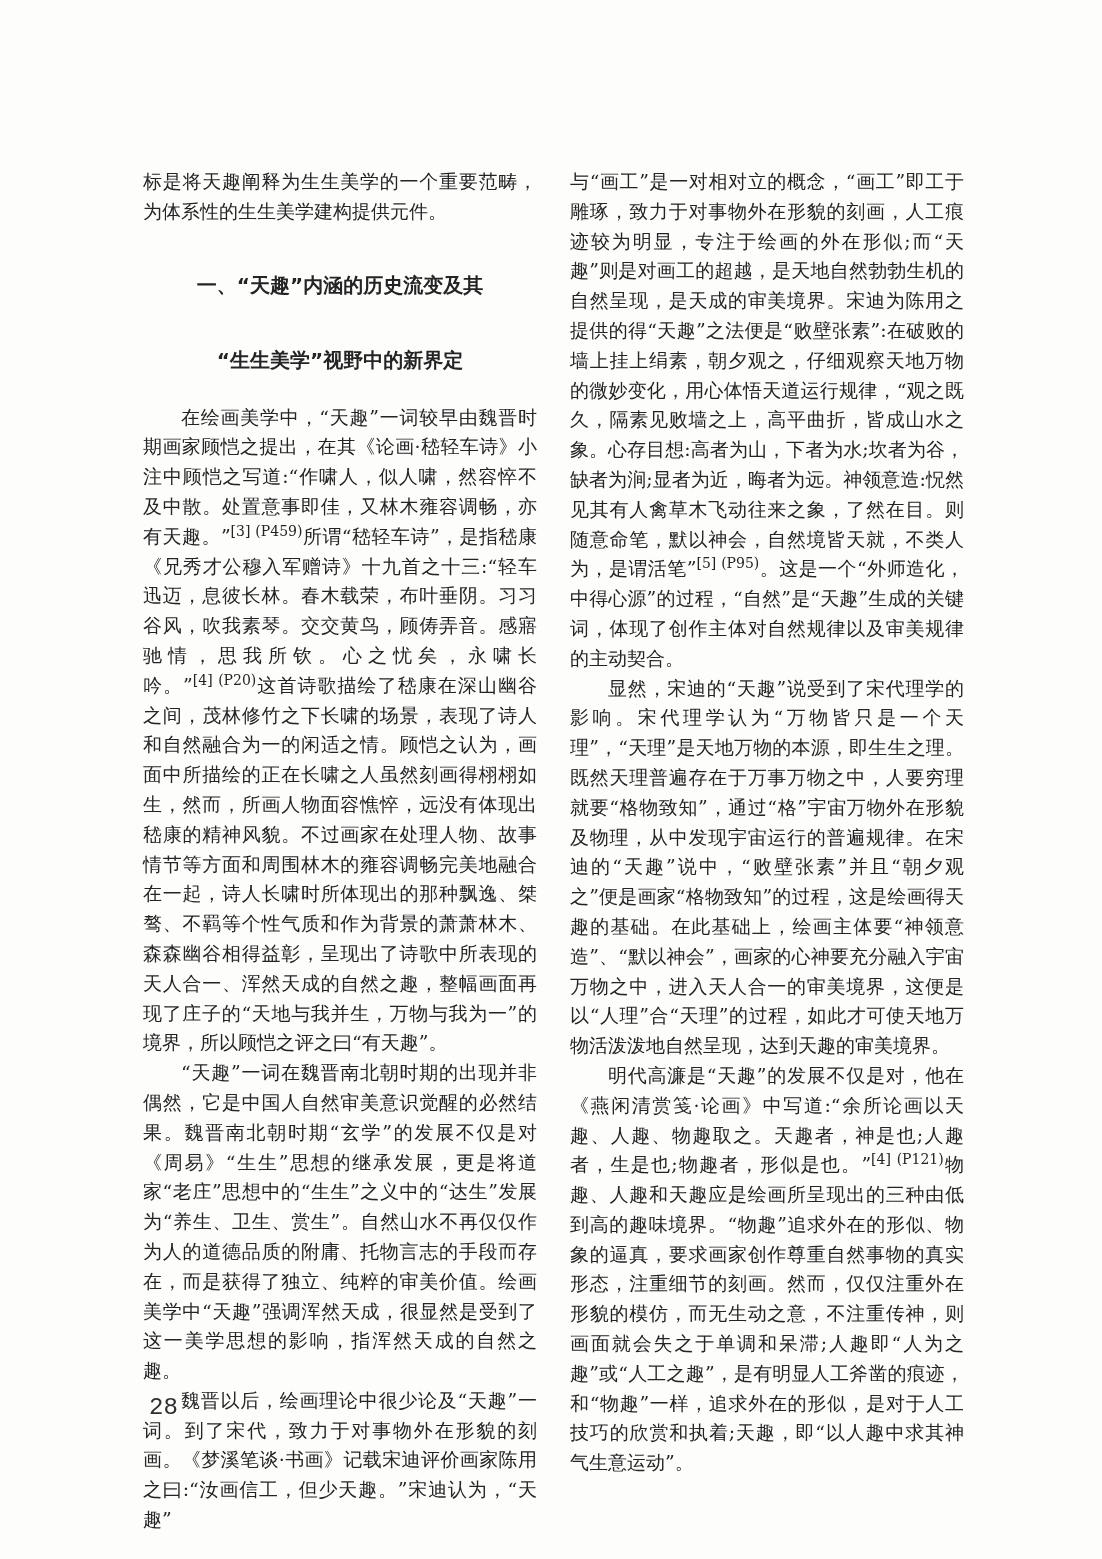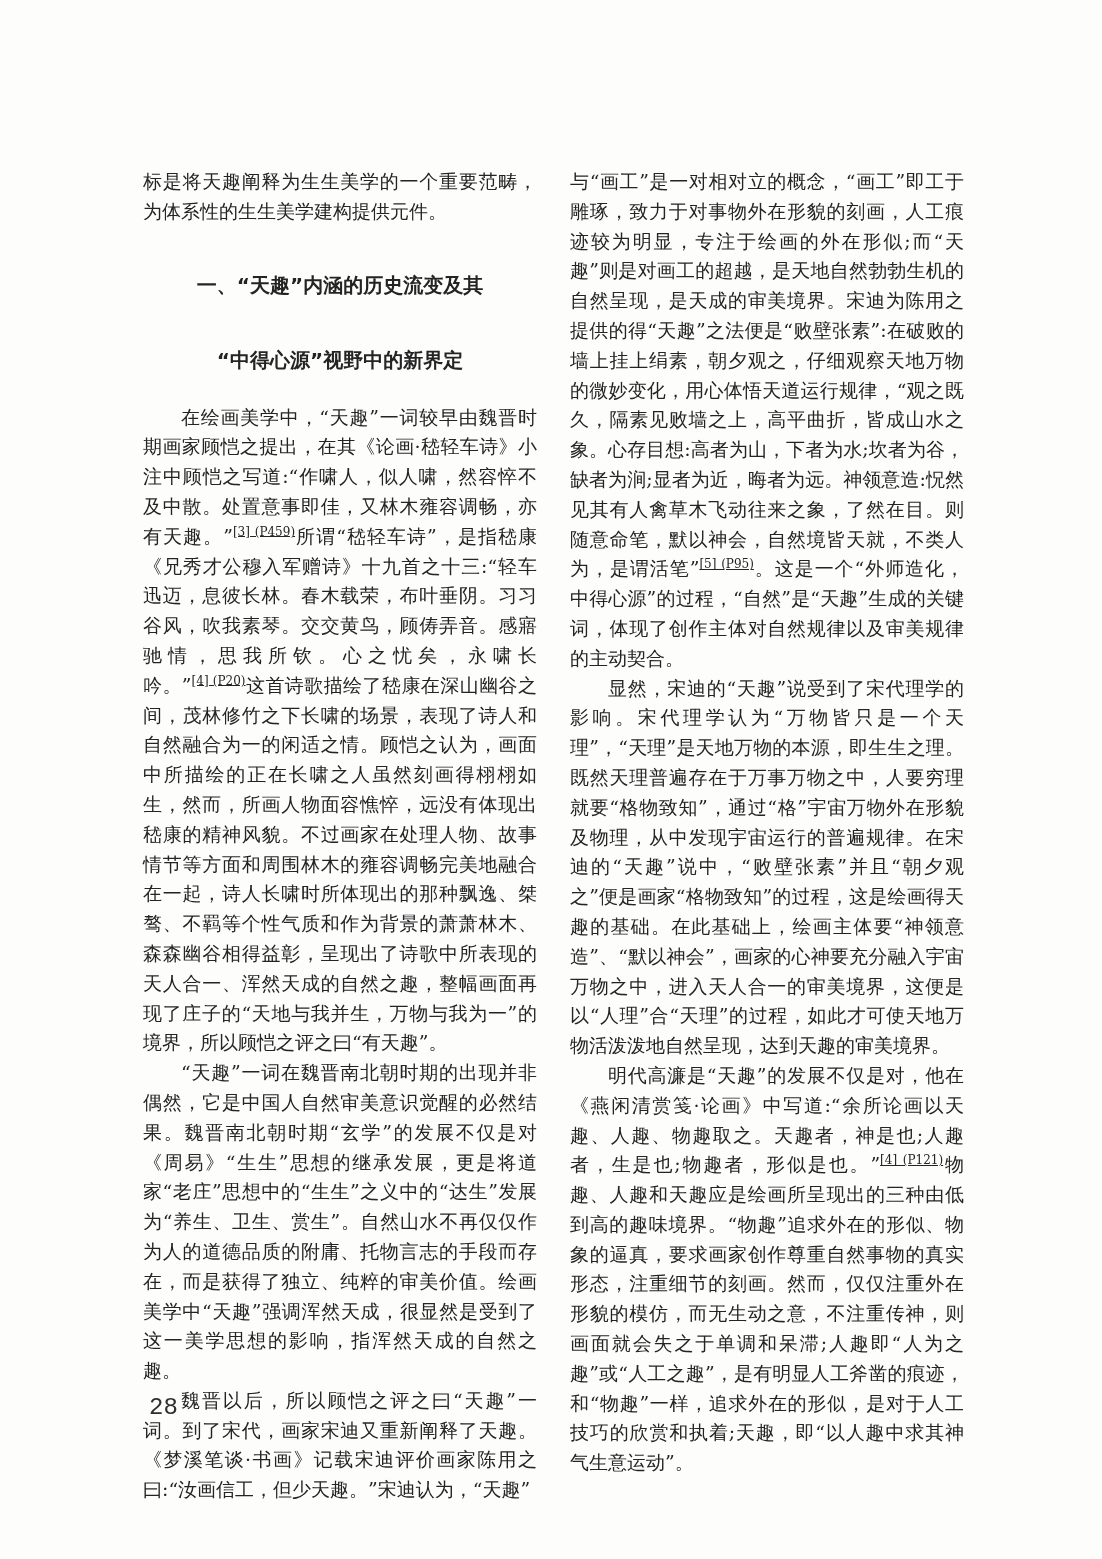--- a/index.html
+++ b/index.html
@@ -32,26 +32,25 @@
   .heading{
     font-family:"DejaVu Sans","Liberation Sans",sans-serif;
     font-weight:bold;
     font-size:20px;
     line-height:33px;
     text-align:center;
     margin:27px 0 26px 0;
   }
   .heading-line{display:block;margin-top:42px;}
   sup.cite{
-    font-size:12px;
+    font-size:14px;
     line-height:0;
     vertical-align:super;
     letter-spacing:0;
     white-space:nowrap;
-    text-decoration:underline;
   }
   .page-number{
     position:absolute;
     left:149px;
     top:1394px;
     font-family:Liberation Mono, monospace;
     font-size:24px;
     color:#2e2e2e;
   }
   .footer{
@@ -71,27 +70,27 @@
 <div class="page">
   <div class="content">
 
     <div class="col">
       <div>
           <p class="no-indent"><span>标是将天趣阐释为生生美学的一个重要范畴，为体系性的生生美学建构提供元件。</span></p>
         </div>
 
       <h2 class="heading">
         <span class="heading-line">一、“天趣”内涵的历史流变及其</span>
-        <span class="heading-line">“中得心源”视野中的新界定</span>
+        <span class="heading-line">“生生美学”视野中的新界定</span>
       </h2>
 
       <div>
           <p><span>在绘画美学中，“天趣”一词较早由魏晋时期画家顾恺之提出，在其《论画·嵇轻车诗》小注中顾恺之写道:“作啸人，似人啸，然容悴不及中散。处置意事即佳，又林木雍容调畅，亦有天趣。”</span><sup class="cite">[3] (P459)</sup><span>所谓“嵇轻车诗”，是指嵇康《兄秀才公穆入军赠诗》十九首之十三:“轻车迅迈，息彼长林。春木载荣，布叶垂阴。习习谷风，吹我素琴。交交黄鸟，顾俦弄音。感寤驰情，思我所钦。心之忧矣，永啸长吟。”</span><sup class="cite">[4] (P20)</sup><span>这首诗歌描绘了嵇康在深山幽谷之间，茂林修竹之下长啸的场景，表现了诗人和自然融合为一的闲适之情。顾恺之认为，画面中所描绘的正在长啸之人虽然刻画得栩栩如生，然而，所画人物面容憔悴，远没有体现出嵇康的精神风貌。不过画家在处理人物、故事情节等方面和周围林木的雍容调畅完美地融合在一起，诗人长啸时所体现出的那种飘逸、桀骜、不羁等个性气质和作为背景的萧萧林木、森森幽谷相得益彰，呈现出了诗歌中所表现的天人合一、浑然天成的自然之趣，整幅画面再现了庄子的“天地与我并生，万物与我为一”的境界，所以顾恺之评之曰“有天趣”。</span></p>
           <p><span>“天趣”一词在魏晋南北朝时期的出现并非偶然，它是中国人自然审美意识觉醒的必然结果。魏晋南北朝时期“玄学”的发展不仅是对《周易》“生生”思想的继承发展，更是将道家“老庄”思想中的“生生”之义中的“达生”发展为“养生、卫生、赏生”。自然山水不再仅仅作为人的道德品质的附庸、托物言志的手段而存在，而是获得了独立、纯粹的审美价值。绘画美学中“天趣”强调浑然天成，很显然是受到了这一美学思想的影响，指浑然天成的自然之趣。</span></p>
-          <p><span>魏晋以后，所以顾恺之评之曰“天趣”一词。到了宋代，画家宋迪又重新阐释了天趣。《梦溪笔谈·书画》记载宋迪评价画家陈用之曰:“汝画信工，但少天趣。”宋迪认为，“天趣”</span></p>
+          <p><span>魏晋以后，绘画理论中很少论及“天趣”一词。到了宋代，致力于对事物外在形貌的刻画。《梦溪笔谈·书画》记载宋迪评价画家陈用之曰:“汝画信工，但少天趣。”宋迪认为，“天趣”</span></p>
         </div>
     </div>
 
     <div class="col">
       <div>
           <p class="no-indent"><span>与“画工”是一对相对立的概念，“画工”即工于雕琢，致力于对事物外在形貌的刻画，人工痕迹较为明显，专注于绘画的外在形似;而“天趣”则是对画工的超越，是天地自然勃勃生机的自然呈现，是天成的审美境界。宋迪为陈用之提供的得“天趣”之法便是“败壁张素”:在破败的墙上挂上绢素，朝夕观之，仔细观察天地万物的微妙变化，用心体悟天道运行规律，“观之既久，隔素见败墙之上，高平曲折，皆成山水之象。心存目想:高者为山，下者为水;坎者为谷，缺者为涧;显者为近，晦者为远。神领意造:怳然见其有人禽草木飞动往来之象，了然在目。则随意命笔，默以神会，自然境皆天就，不类人为，是谓活笔”</span><sup class="cite">[5] (P95)</sup><span>。这是一个“外师造化，中得心源”的过程，“自然”是“天趣”生成的关键词，体现了创作主体对自然规律以及审美规律的主动契合。</span></p>
           <p><span>显然，宋迪的“天趣”说受到了宋代理学的影响。宋代理学认为“万物皆只是一个天理”，“天理”是天地万物的本源，即生生之理。既然天理普遍存在于万事万物之中，人要穷理就要“格物致知”，通过“格”宇宙万物外在形貌及物理，从中发现宇宙运行的普遍规律。在宋迪的“天趣”说中，“败壁张素”并且“朝夕观之”便是画家“格物致知”的过程，这是绘画得天趣的基础。在此基础上，绘画主体要“神领意造”、“默以神会”，画家的心神要充分融入宇宙万物之中，进入天人合一的审美境界，这便是以“人理”合“天理”的过程，如此才可使天地万物活泼泼地自然呈现，达到天趣的审美境界。</span></p>
           <p><span>明代高濂是“天趣”的发展不仅是对，他在《燕闲清赏笺·论画》中写道:“余所论画以天趣、人趣、物趣取之。天趣者，神是也;人趣者，生是也;物趣者，形似是也。”</span><sup class="cite">[4] (P121)</sup><span>物趣、人趣和天趣应是绘画所呈现出的三种由低到高的趣味境界。“物趣”追求外在的形似、物象的逼真，要求画家创作尊重自然事物的真实形态，注重细节的刻画。然而，仅仅注重外在形貌的模仿，而无生动之意，不注重传神，则画面就会失之于单调和呆滞;人趣即“人为之趣”或“人工之趣”，是有明显人工斧凿的痕迹，和“物趣”一样，追求外在的形似，是对于人工技巧的欣赏和执着;天趣，即“以人趣中求其神气生意运动”。</span></p>
         </div>
     </div>

